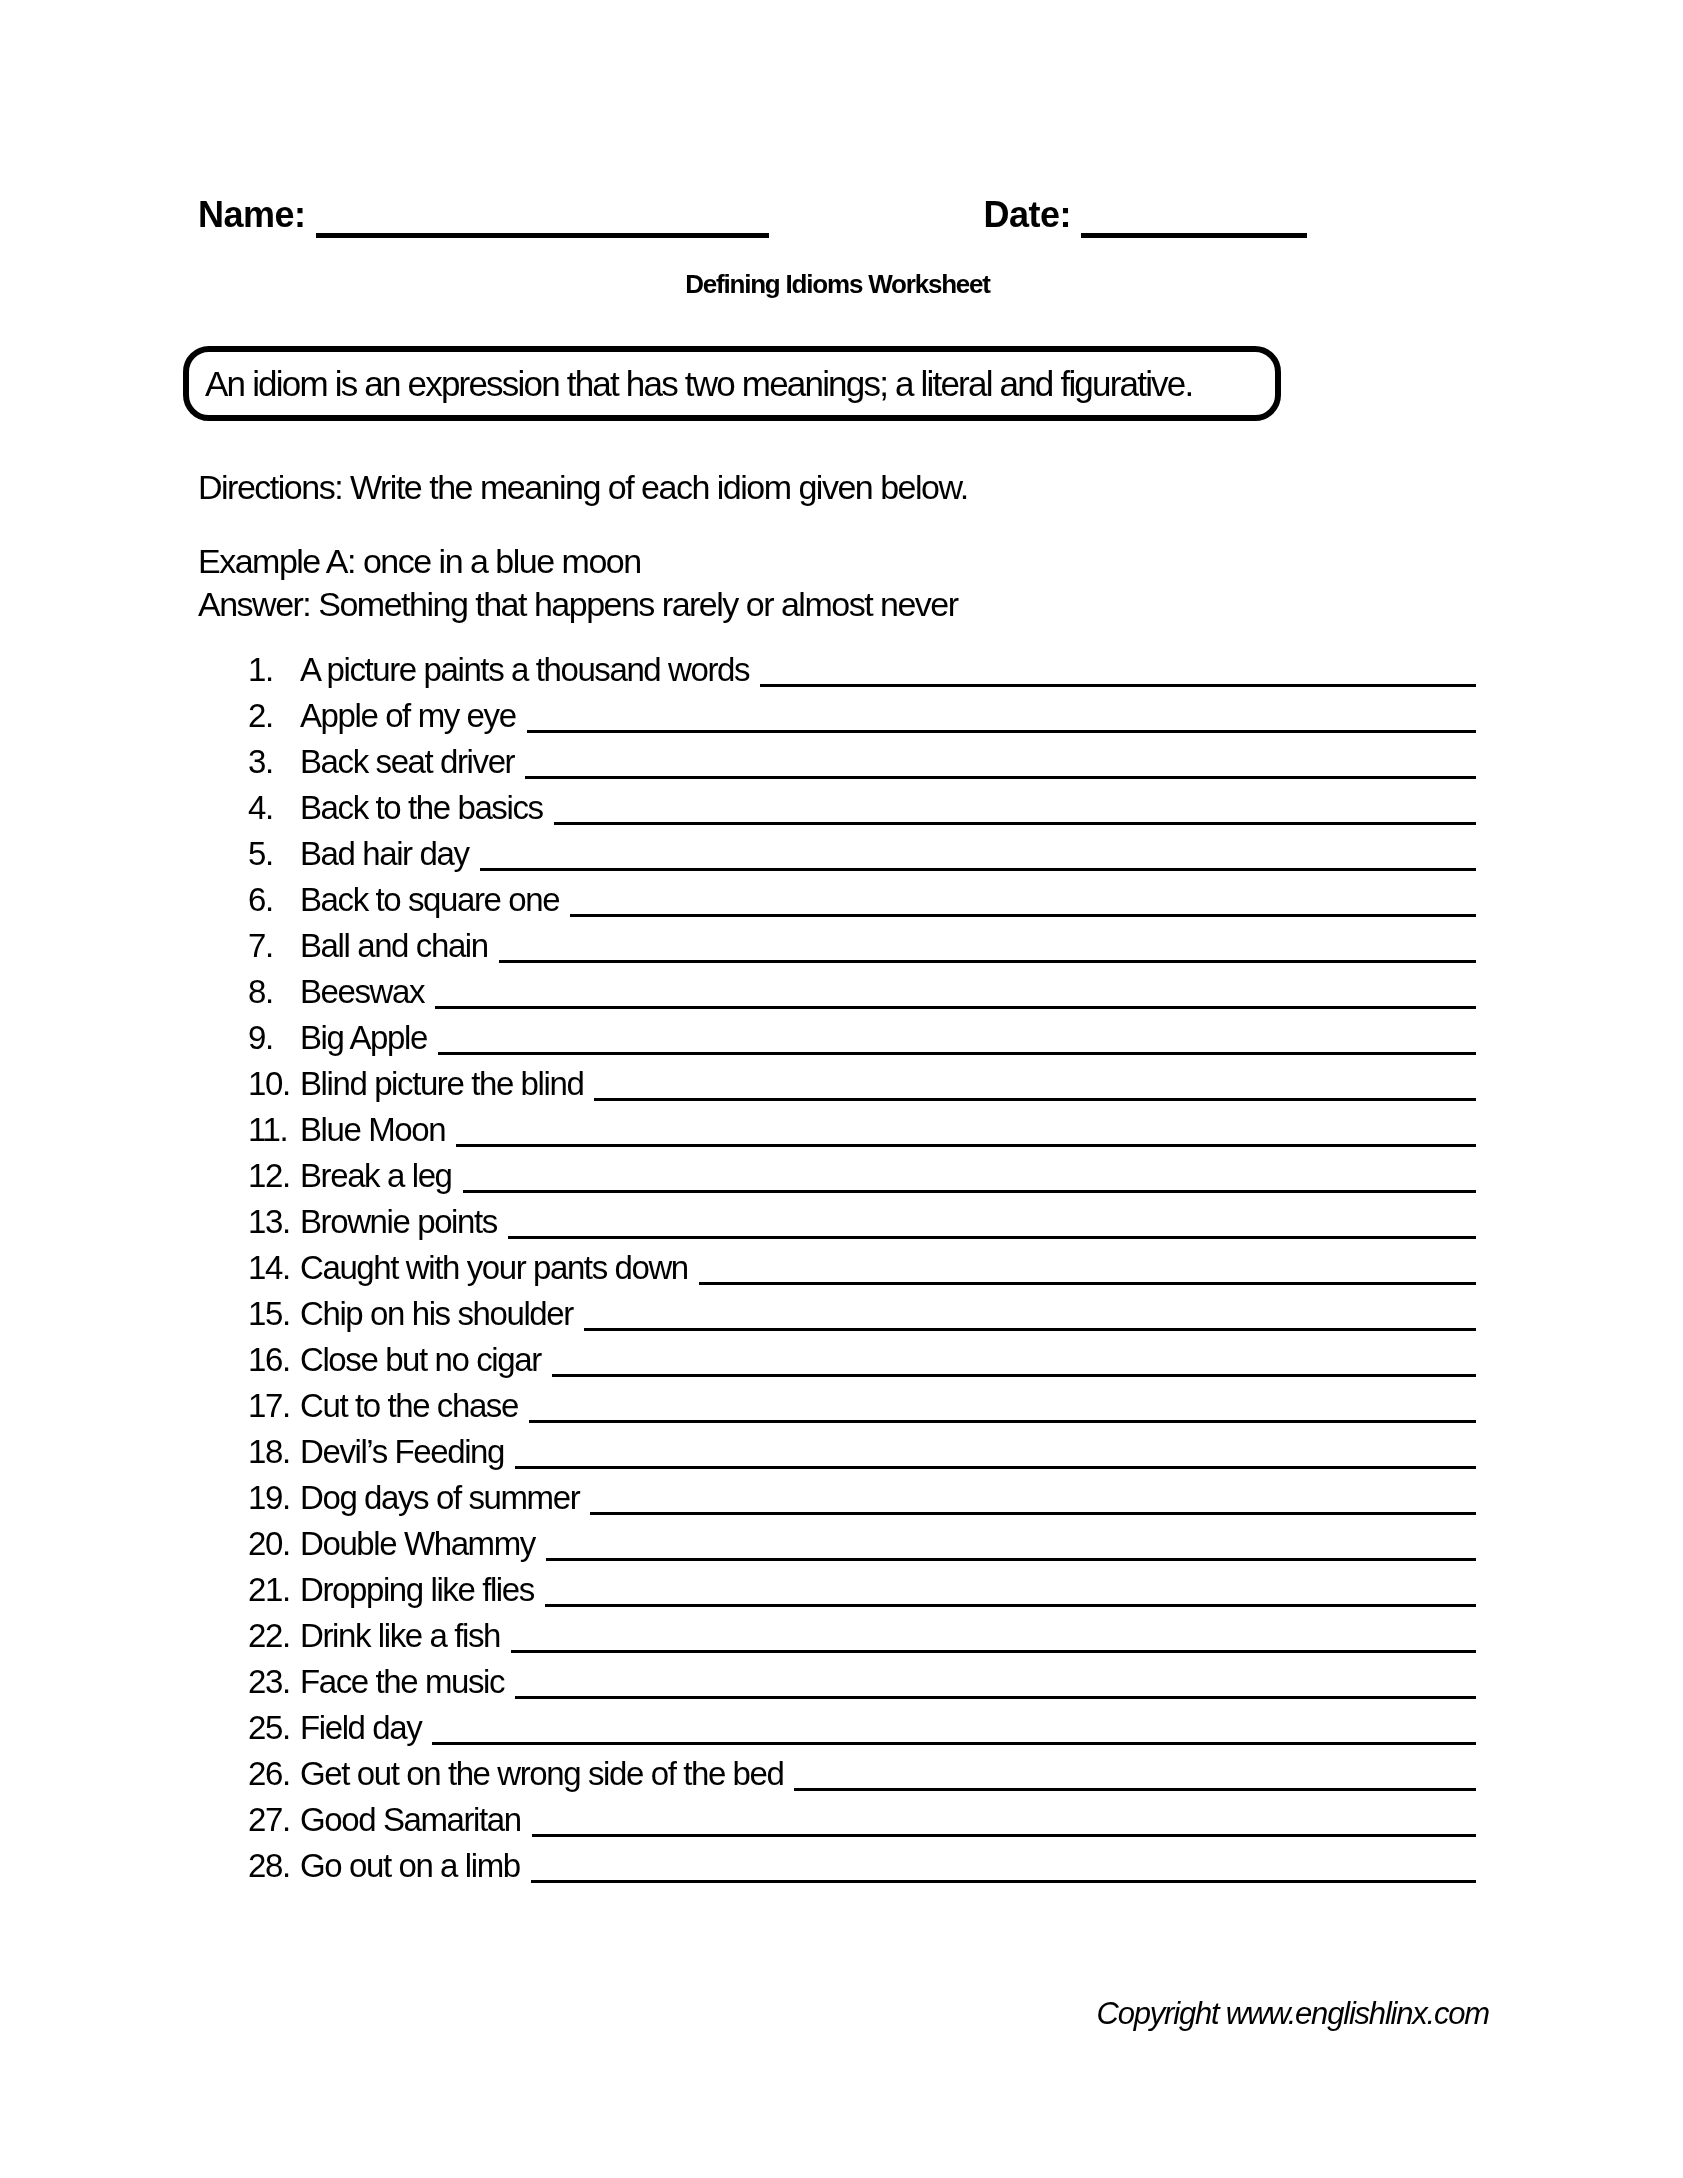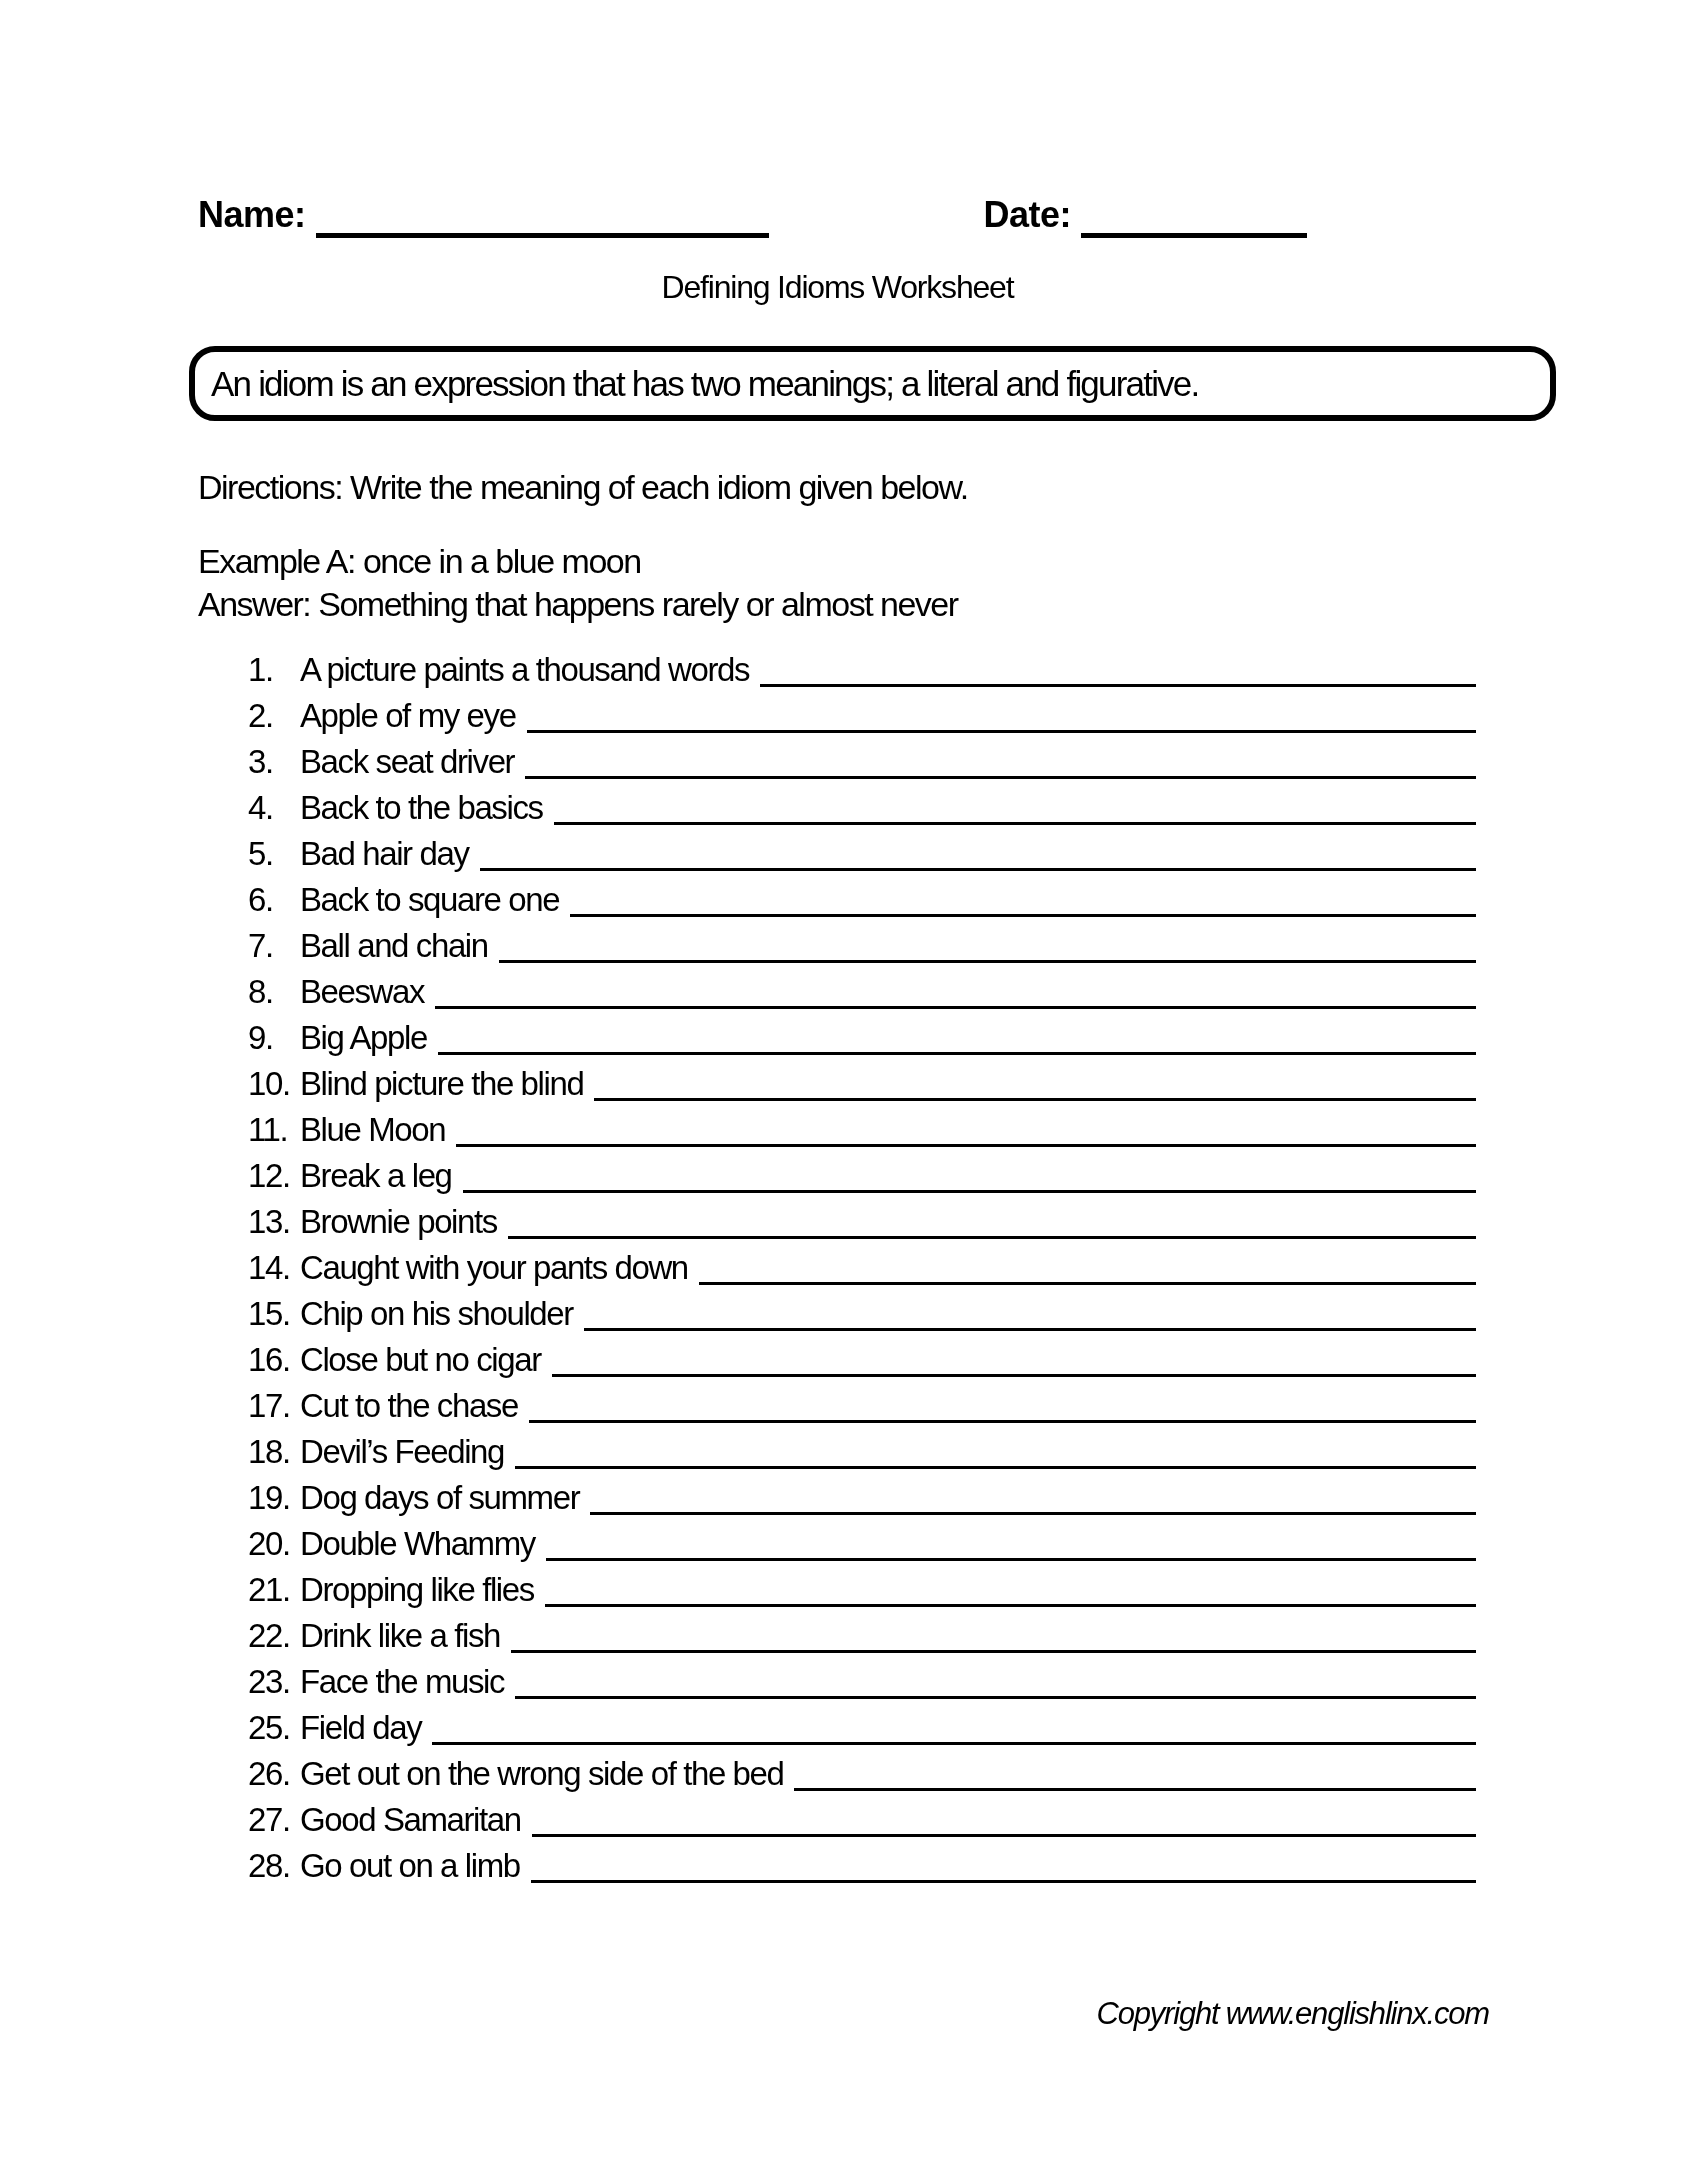--- a/index.html
+++ b/index.html
@@ -48,30 +48,30 @@
     margin-left: 10px;
     height: 40px;
   }
   
   .page-title {
     position: absolute;
     top: 269px;
     left: 0;
     width: 1675px;
     text-align: center;
-    font-size: 32px;
-    font-weight: normal;
+    font-size: 26px;
+    font-weight: bold;
     letter-spacing: -1.2px;
   }
   
   .definition-box {
     position: absolute;
     top: 346px;
-    left: 189px;
-    width: 1367px;
+    left: 183px;
+    width: 1098px;
     height: 75px;
     box-sizing: border-box;
     border: 6px solid #000;
     border-radius: 26px;
     display: flex;
     align-items: center;
     padding-left: 16px;
   }
   .definition-text {
     font-size: 35px;

